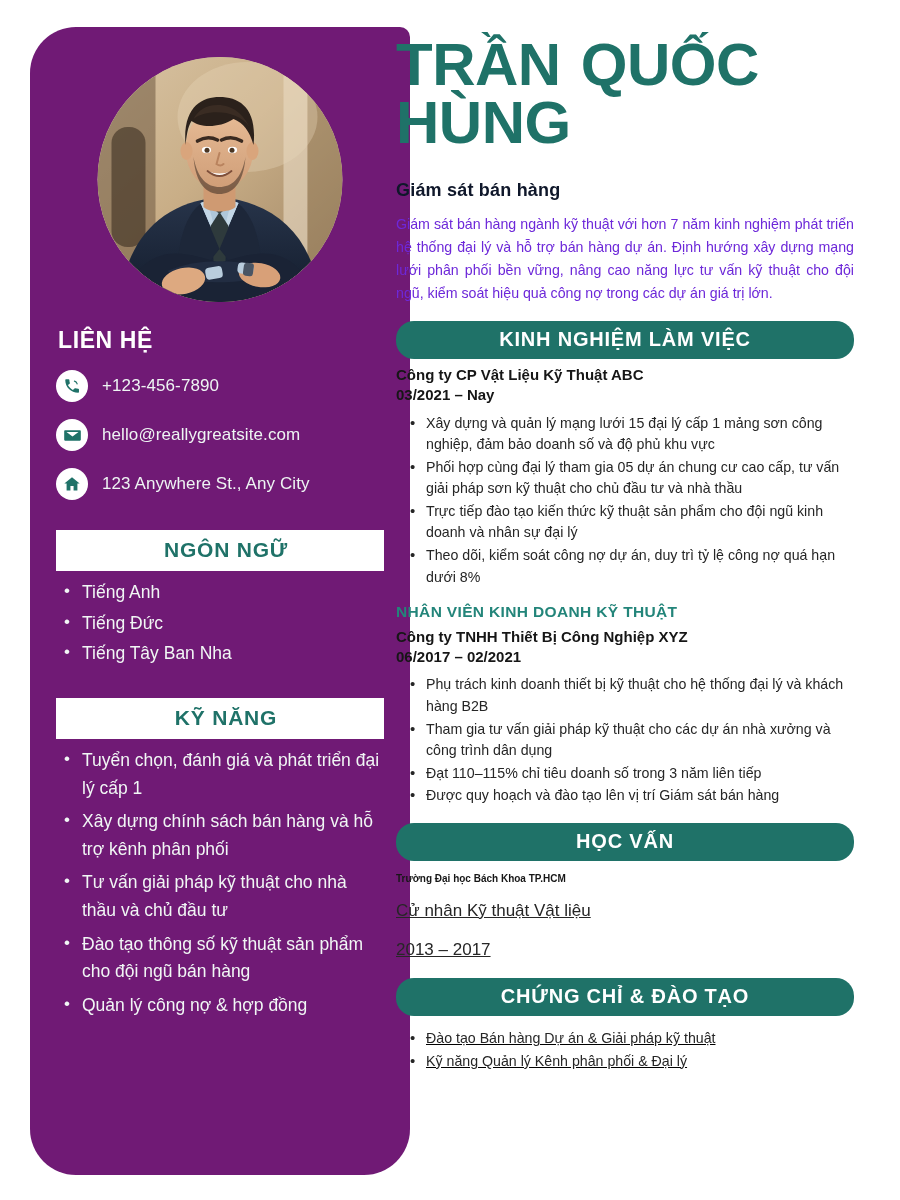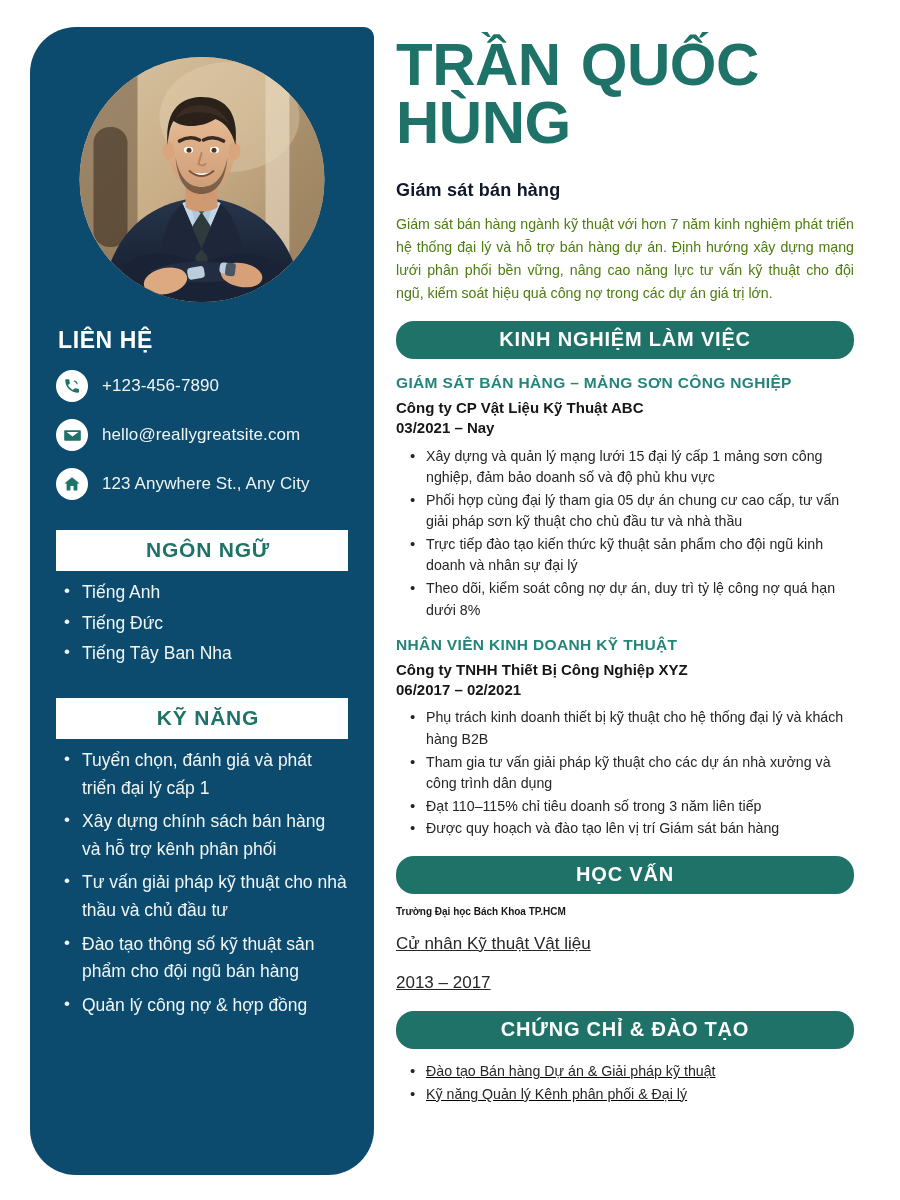--- a/index.html
+++ b/index.html
@@ -18,23 +18,23 @@
     width: 900px;
     height: 1200px;
     background: #ffffff;
   }
 
   
   .sidebar {
     position: absolute;
     left: 30px;
     top: 27px;
-    width: 344px;
+    width: 380px;
     height: 1148px;
-    background: #0c4a6e;
+    background: #701a75;
     border-radius: 46px 10px 46px 46px;
     padding: 0;
   }
 
   .photo-wrap {
     position: absolute;
     left: 50%;
     transform: translateX(-50%);
     top: 30px;
     width: 245px;
@@ -143,21 +143,21 @@
 
   .role {
     color: #0f172a;
     font-weight: bold;
     font-size: 18px;
     letter-spacing: 0.2px;
     margin-top: 28px;
   }
 
   .summary {
-    color: #4d7c0f;
+    color: #6d28d9;
     font-size: 14.2px;
     line-height: 1.62;
     text-align: justify;
     margin-top: 12px;
     width: 458px;
   }
 
   .sec-banner {
     background: #1F7268;
     color: #ffffff;
@@ -372,21 +372,20 @@
       <span>HÙNG</span>
     </h1>
 
     <div class="role">Giám sát bán hàng</div>
 
     <p class="summary">Giám sát bán hàng ngành kỹ thuật với hơn 7 năm kinh nghiệm phát triển hệ thống đại lý và hỗ trợ bán hàng dự án. Định hướng xây dựng mạng lưới phân phối bền vững, nâng cao năng lực tư vấn kỹ thuật cho đội ngũ, kiểm soát hiệu quả công nợ trong các dự án giá trị lớn.</p>
 
     <div class="sec-banner">KINH NGHIỆM LÀM VIỆC</div>
 
     <div>
-      <div class="job-title">GIÁM SÁT BÁN HÀNG – MẢNG SƠN CÔNG NGHIỆP</div>
       <div class="job-company">
         <span>Công ty CP Vật Liệu Kỹ Thuật ABC</span><br>
         <span>03/2021 – Nay</span>
       </div>
       <ul class="job-list">
         <li>Xây dựng và quản lý mạng lưới 15 đại lý cấp 1 mảng sơn công nghiệp, đảm bảo doanh số và độ phủ khu vực</li>
         <li>Phối hợp cùng đại lý tham gia 05 dự án chung cư cao cấp, tư vấn giải pháp sơn kỹ thuật cho chủ đầu tư và nhà thầu</li>
         <li>Trực tiếp đào tạo kiến thức kỹ thuật sản phẩm cho đội ngũ kinh doanh và nhân sự đại lý</li>
         <li>Theo dõi, kiểm soát công nợ dự án, duy trì tỷ lệ công nợ quá hạn dưới 8%</li>
       </ul>

